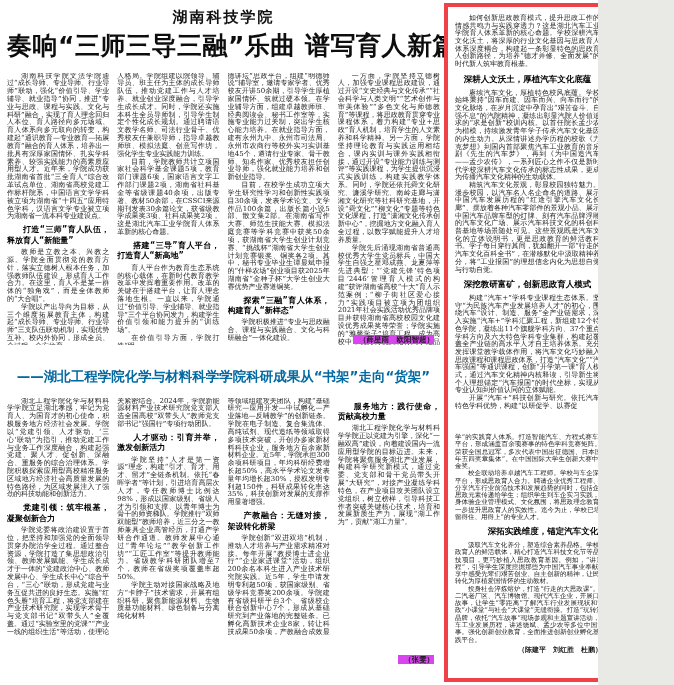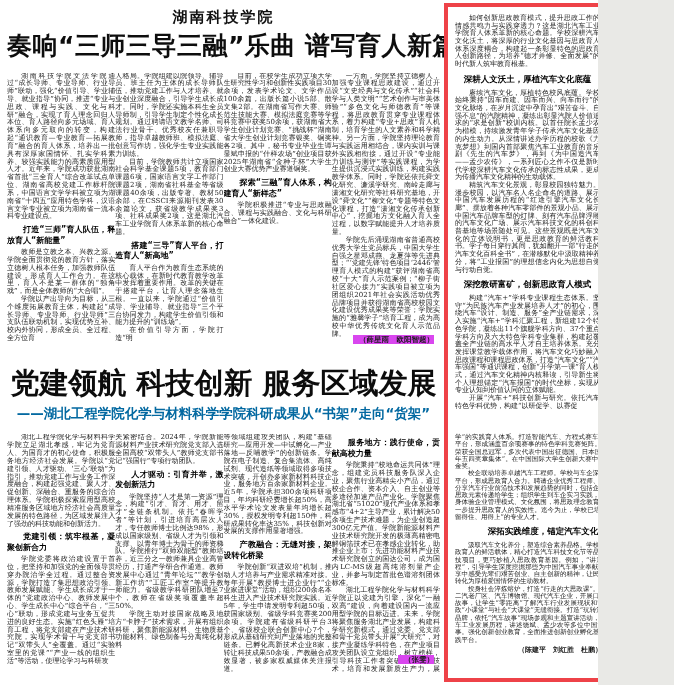--- a/index.html
+++ b/index.html
@@ -7,21 +7,21 @@
   body { background:#e9e9e6; font-family:"DejaVu Sans", sans-serif; }
   .page { position:relative; width:598px; height:685px; background:#ffffff; overflow:hidden; color:#1b1b1b; }
 
   
   .left-region { position:absolute; left:7px; top:8px; width:433px; }
 
   .kicker { text-align:center; font:bold 15px/1.25 "DejaVu Sans", sans-serif; letter-spacing:2px; color:#111; }
   .headline1 { text-align:center; font:bold 25px/1.15 "DejaVu Sans", sans-serif; letter-spacing:0.5px; margin-top:5px; white-space:nowrap; color:#0d0d0d; }
 
   .top-article { position:relative; height:352px; }
-  .cols { display:flex; margin-top:12px; text-align:justify; }
+  .cols { display:flex; gap:8px; margin-top:12px; text-align:justify; }
   .top-cols { height:272px; }
   .mid-cols  { height:238px; }
   .col { flex:1; overflow:hidden; }
 
   .col p.bodytxt { font:7px/1.12 "DejaVu Serif", serif; text-indent:2em; color:#222; }
   .subhead { font:bold 8px/1.3 "DejaVu Sans", sans-serif; text-indent:2em; margin:4px 0 3px 0; color:#000; }
 
   .byline-abs { position:absolute; right:6px; bottom:16px; font:bold 7.5px/1.2 "DejaVu Sans", sans-serif; background:#d946ef; padding-left:6px; }
 
   .middle-article { position:relative; margin-top:8px; height:312px; }
@@ -58,55 +58,54 @@
           <p class="bodytxt">学院以产出导向为目标，从三个维度拓展教育主体，构建起“成长导师、专业导师、行业导师”三支队伍联动机制，实现优势互补、校内外协同，形成全员、全过程、全方位育</p>
         </div>
         <div class="col">
           <p class="bodytxt" style="text-indent:0">人格局。学院组建以院领导、辅导员、班主任为主体的成长导师队伍，推动党建工作与人才培养、就业创业深度融合，引导学生成长成才。同时，学院还实施本科生全员导师制，引导学生制定个性化成长规划。通过聘请语文教学名师、司法行业骨干、优秀校友任兼职导师，指导卓越教师班、模拟法庭、创意写作坊，强化学生专业实践能力训练。</p>
           <p class="bodytxt">目前，学院教师共计立项国家社会科学基金课题5项，教育部门课题6项，国家语言文字工作部门课题2项，湖南省社科基金等省级课题40余项，出版专著、教材50余部，在CSSCI来源期刊发表30余篇论文，获省级教学成果奖3项、社科成果奖2项，这是湖北汽车工业学院育人体系革新的核心命题。</p>
           <p class="subhead">搭建“三导”育人平台，打造育人“新高地”</p>
           <p class="bodytxt">育人平台作为教育生态系统的核心载体，在新时代教育教学改革中发挥着重要作用。改革的关键在于搭建平台，让育人理念落地生根。一直以来，学院通过“价值引导、学业辅导、就业指导”三个平台协同发力，构建学生价值引领和能力提升的“训练场”。</p>
           <p class="bodytxt">在价值引导方面，学院打造“明</p>
         </div>
         <div class="col">
+          <p class="bodytxt" style="text-indent:0">德讲坛”思政平台，组建“明德师说”辅导室，邀请专家学者、优秀校友开讲50余期，引导学生厚植家国情怀、筑就过硬本领。在学业辅导方面，组建卓越教师班、经典阅读会、秘书工作室等，实施专业能力过关制，突出学生核心能力培养。在就业指导方面，建有永州九中、永州市司法局、永州市农商行等校外实习实训基地45个，遴请行业专家、骨干教师、知名作家、优秀校友担任创业导师，强化就业能力培养和创新创业指导。</p>
           <p class="bodytxt">目前，在校学生成功立项大学生研究性学习和创新性实践项目30余项，发表学术论文、文学作品100余篇，出版长篇小说5部、散文集2部。在湖南省写作大赛、师范生技能大赛、模拟法庭竞赛等学科竞赛中获奖50余项，获湖南省大学生创业计划竞赛、“挑战杯”湖南省大学生创业计划竞赛银奖、铜奖各2项。其中，秘书专业毕业生谭显斌申报的“什样农场”创业项目获2025年湖南省“金种子杯”大学生创业大赛优势产业赛道铜奖。</p>
           <p class="subhead">探索“三融”育人体系，构建育人“新样态”</p>
           <p class="bodytxt">学院积极推进“专业与思政融合、课程与实践融合、文化与科研融合”一体化建设。</p>
         </div>
         <div class="col">
           <p class="bodytxt">一方面，学院坚持立德树人，加强专业课程思政建设，通过开设“文史经典与文化传承”“社会科学与人类文明”“艺术创作与审美体验”“多色文化与师德教育”等课程，将思政教育贯穿专业课程体系，着力构建“专业+思政”育人机制，培育学生的人文素养和科学精神。另一方面，学院坚持理论教育与实践运用相结合，课内实训与课外实践相衔接，通过开设“专业能力训练与测评”等实践课程，为学生提供沉浸式实践训练，构建实践教学体系。同时，学院还依托舜文化研究、濂溪学研究、南岭走廊与潇湘文化研究等社科研究基地，开设“舜文化”“柳文化”专题等特色文化课程，打造“潇湘文化传承创新中心”，挖掘地方文化融入育人全过程，以数字赋能提升人才培养质量。</p>
           <p class="bodytxt">学院先后涌现湖南省普通高校优秀大学生党员标兵，中国大学生自强之星邓成燕、龙夏萍等先进典型；“‘党建先锋’特色项目‘2446’管理育人模式的构建”获评湖南省高校“十大”育人示范案例；“柳子街社区爱心接力”实践项目被立项为团组织2021年社会实践活动优秀品牌项目并获得湖南省高校校园文化建设优秀成果奖等荣誉；学院实施的“雅馨学子”培育工程，成为高校中华优秀传统文化育人示范品牌。</p>
         </div>
       </div>
       <div class="byline-abs">（薛星雨　欧阳智超）</div>
     </section>
 
     <section class="middle-article">
-      <h1 class="headline2">党建领航  科技创新  服务区域发展</h1>
       <div class="subtitle2">——湖北工程学院化学与材料科学学院科研成果从“书架”走向“货架”</div>
       <div class="cols mid-cols">
         <div class="col">
           <p class="bodytxt">湖北工程学院化学与材料科学学院立足湖北孝感，牢记为党育人、为国育才的初心使命，积极服务地方经济社会发展。学院以“党建引领、人才驱动、‘三心’联动”为指引，推动党建工作与业务工作深度融合，构建起强党建、聚人才、促创新、深融合、重服务的综合治理体系。学院积极探索应用型高校精准服务区域地方经济社会高质量发展的特色路径，为区域发展注入了强劲的科技动能和创新活力。</p>
           <p class="subhead">党建引领：筑牢根基，凝聚创新合力</p>
           <p class="bodytxt">学院党委将政治建设置于首位，把坚持和加强党的全面领导贯穿办院治学全过程。通过整合资源，学院打造了集思想政治引领、教师发展赋能、学生成长成才于一体的“党建政治中心、教师发展中心、学生成长中心”综合平台，“三心”联动，形成党建与业务互促共进的良好生态。实施“红色头雁”培育工程，将党支部建在产业技术研究院，实现学术骨干与党支部书记“双带头人”全覆盖。通过“实验室里的党课”“产业一线的组织生活”等活动，使理论学习与科研攻</p>
         </div>
         <div class="col">
           <p class="bodytxt" style="text-indent:0">关紧密结合。2024年，学院新能源材料产业技术研究院党支部入选全国高校“双带头人”教师党支部书记“强国行”专项行动团队。</p>
           <p class="subhead">人才驱动：引育并举，激发创新活力</p>
           <p class="bodytxt">学院坚持“人才是第一资源”理念，构建“引才、育才、用才、留才”全链条机制。依托“春晖学者”等计划，引进培育高层次人才，专任教师博士比例达98%，形成以国家级别、省级人才为引领和支撑、以青年博士为骨干的师资梯队。学院推行“双师双能型”教师培养，近三分之一教师兼具企业高管经历，打通产学研合作通道。教师发展中心通过“青年论坛”“教学创新工作坊”“工匠工作室”等提升教师能力。省级教学科研团队增至7个，教师在省级奖项覆盖率超50%。</p>
           <p class="bodytxt">学院主动对接国家战略及地方“卡脖子”技术需求，开展有组织科研，聚焦新能源材料、生物质基功能材料、绿色制备与分离纯化材料</p>
         </div>
         <div class="col">
           <p class="bodytxt" style="text-indent:0">等领域组建攻关团队，构建“基础研究—应用开发—中试孵化—产业落地—反哺教学”的创新链条。学院在电子制造、复合集流体、高纯试剂、现代造纸等领域取得多项技术突破，开创办多家新材料科技企业，服务地方百余家新材料企业。近5年，学院承担300余项科研项目，年均科研经费增长超50%，高水平学术论文发表量年均增长超30%，授权发明专利超150件，科研成果转化率达35%，科技创新对发展的支撑作用显著增强。</p>
           <p class="subhead">产教融合：无缝对接，架设转化桥梁</p>
           <p class="bodytxt">学院创新“双进双培”机制，推动人才培养与产业需求精准对接。每年开展“教授博士进企业行”“企业家进课堂”活动，组织200余名本科生进入产业技术研究院实践。近5年，学生申请发明专利超50项，获国家级别、省级学科竞赛奖200余项。学院建有省级科研平台3个、省级校企联合创新中心7个，形成从基础研究到产业落地的完整链条。已孵化高新技术企业8家，转让科技成果50余项，产教融合成效显著，被多家权威媒体关注报道。</p>
         </div>
         <div class="col">
           <p class="subhead">服务地方：践行使命，贡献高校力量</p>
-          <p class="bodytxt">学院秉持“校地命运共同体”理念，组建党员科技服务队深入企业，聚焦行业高精尖小产品，通过校企合作、资本介入、自主创业等多途径加速产品产业化。学院聚焦湖北省“51020”现代产业体系和孝感市“4+2”主导产业，累计解决50余项生产技术难题，为企业创造超300亿元产值。学院新能源材料产业技术研究院开发的极薄高精密电解铜箔技术已在孝感企业转化，助推企业上市；先进功能材料产业技术研究院创立的国达公司，成为国内LC-MS级超高纯溶剂量产企业，并参与制定首批色谱溶剂团体标准。</p>
           <p class="bodytxt">湖北工程学院化学与材料科学学院正以党建为引擎，深化“一融双高”建设，向着建设国内一流应用型学院的目标迈进。未来，学院将聚焦服务湖北产业发展，构建科学研究新模式，通过党委、党支部和骨干党员带头开展“大研究”，对接产业凝练学科特色，在产业项目攻关团队设立党组织，树立榜样，引导科技工作者突破关键核心技术，培育和发展新质生产力，展现“湖工作为”，贡献“湖工力量”。</p>
         </div>
       </div>
       <div class="byline-abs">（张雯）</div>
     </section>
   </div>
 
   <aside class="red-box">
     <div class="rb-upper">
       <div class="rb-text">

